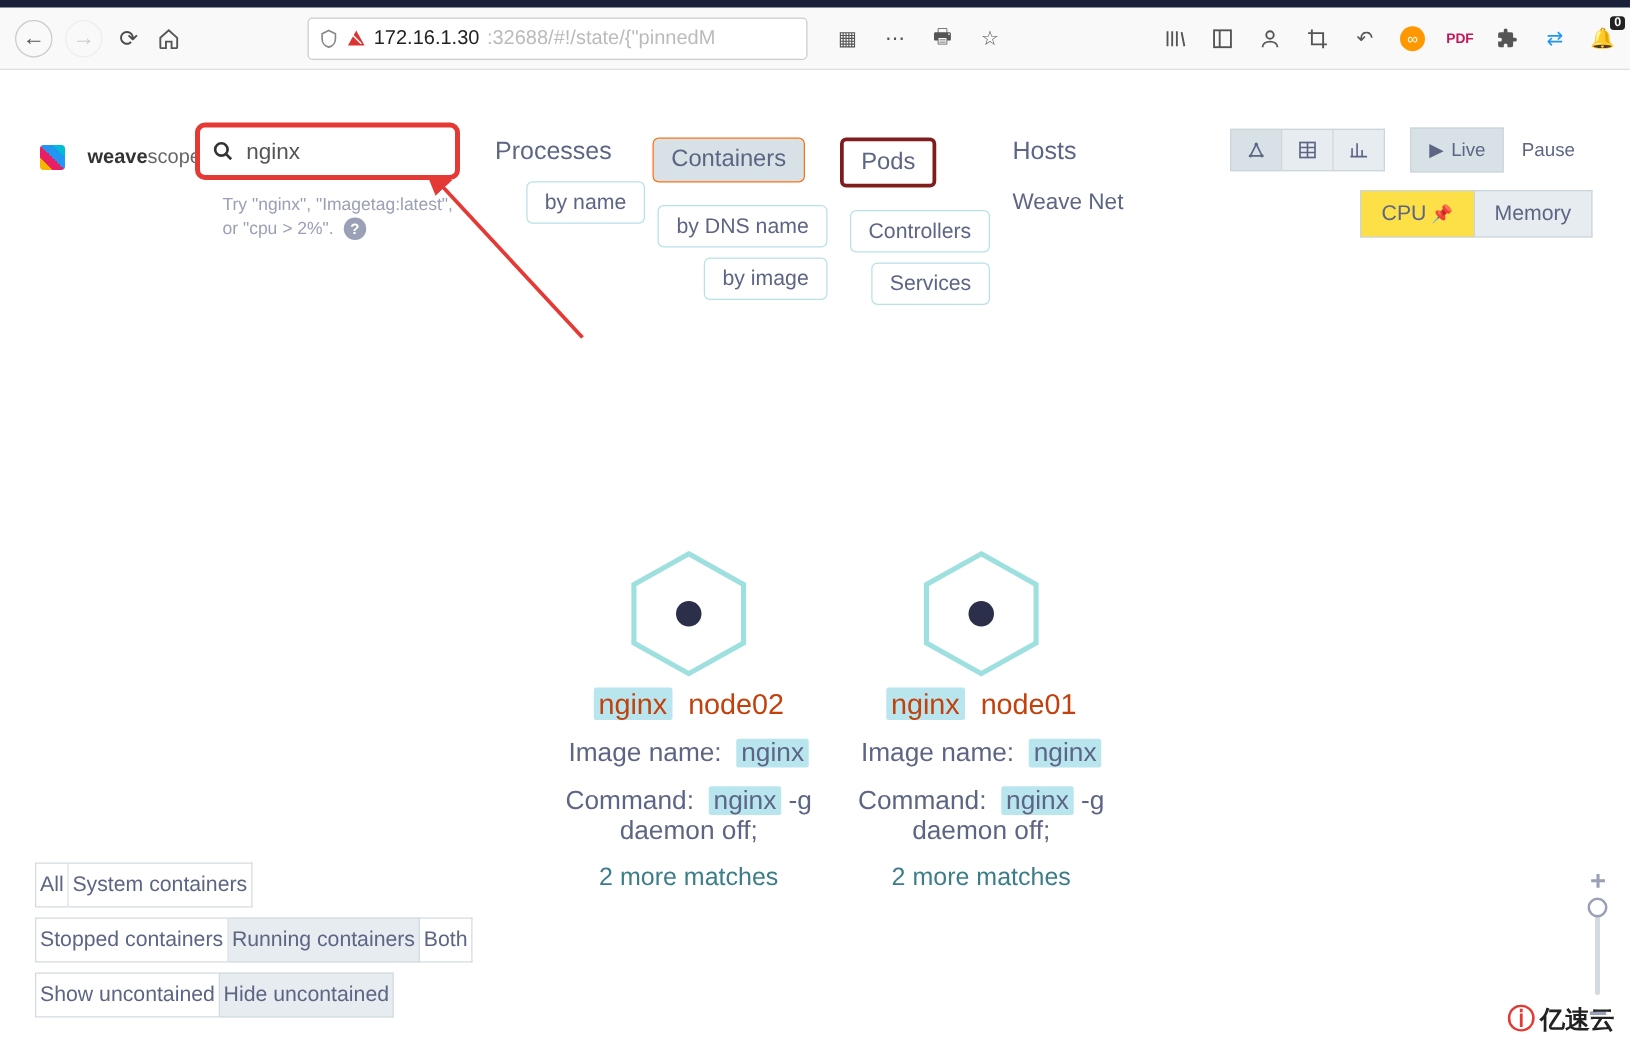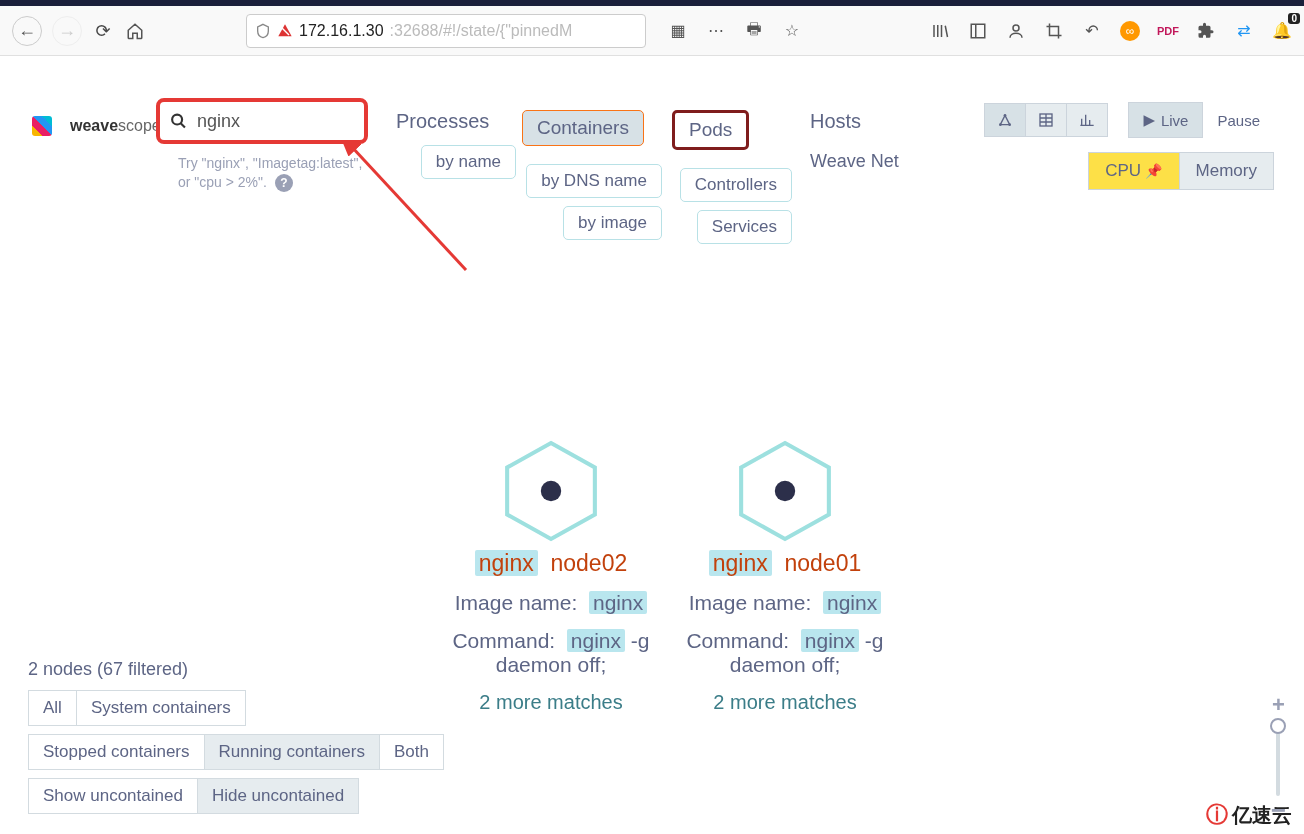--- a/index.html
+++ b/index.html
@@ -72,21 +72,21 @@
   .hex { width: 100%; height: 100%; }
   .node-title { font-size: 23px; color: #c2410c; margin-top: 2px; }
   .hl { background: #b9e6ee; padding: 0 4px; border-radius: 2px; }
   .node-line { font-size: 21px; color: #5d6585; margin-top: 14px; }
   .more { font-size: 20px; color: #3b7d88; margin-top: 14px; cursor: pointer; }
 
   
   .footer-left { position: absolute; left: 28px; bottom: 12px; width: 430px; }
   .footer-count { font-size: 18px; color: #5d6585; margin-bottom: 10px; }
   .filter-row { display: flex; gap: 0; margin-bottom: 8px; }
-  .filter-btn { border: 1px solid #d3dbe0; background: #fff; color: #5d6585; padding: 7px 14px; font-size: 17px; cursor: pointer; }
+  .filter-btn { border: 1px solid #d3dbe0; background: #fff; color: #5d6585; padding: 7px 3px; font-size: 17px; cursor: pointer; }
   .filter-btn + .filter-btn { border-left: none; }
   .filter-btn.active { background: #e6ecef; }
 
   
   .zoom { position: absolute; right: 18px; bottom: 18px; display: flex; flex-direction: column; align-items: center; gap: 8px; color: #9aa0b5; }
   .zoom-plus { font-size: 22px; font-weight: bold; cursor: pointer; }
   .zoom-track { width: 4px; height: 70px; background: #d3dbe0; border-radius: 2px; position: relative; }
   .zoom-handle { width: 16px; height: 16px; border: 2px solid #9aa0b5; border-radius: 50%; background: #fff; position: absolute; top: -8px; left: -6px; }
   .zoom-minus { font-size: 26px; font-weight: bold; cursor: pointer; line-height: 12px; }
 
@@ -270,21 +270,20 @@
         </svg>
       </div>
       <div class="node-title"><span class="hl">nginx</span>&nbsp;&nbsp;<span>node01</span></div>
       <div class="node-line"><span>Image name:</span>&nbsp;&nbsp;<span class="hl">nginx</span></div>
       <div class="node-line"><span>Command:</span>&nbsp;&nbsp;<span class="hl">nginx</span><span> -g daemon off;</span></div>
       <div class="more">2 more matches</div>
     </div>
   </div>
 
   <div class="footer-left">
-    <div class="footer-count">2 nodes (67 filtered)</div>
     <div class="filter-row">
       <div class="filter-btn">All</div>
       <div class="filter-btn">System containers</div>
     </div>
     <div class="filter-row">
       <div class="filter-btn">Stopped containers</div>
       <div class="filter-btn active">Running containers</div>
       <div class="filter-btn">Both</div>
     </div>
     <div class="filter-row">

